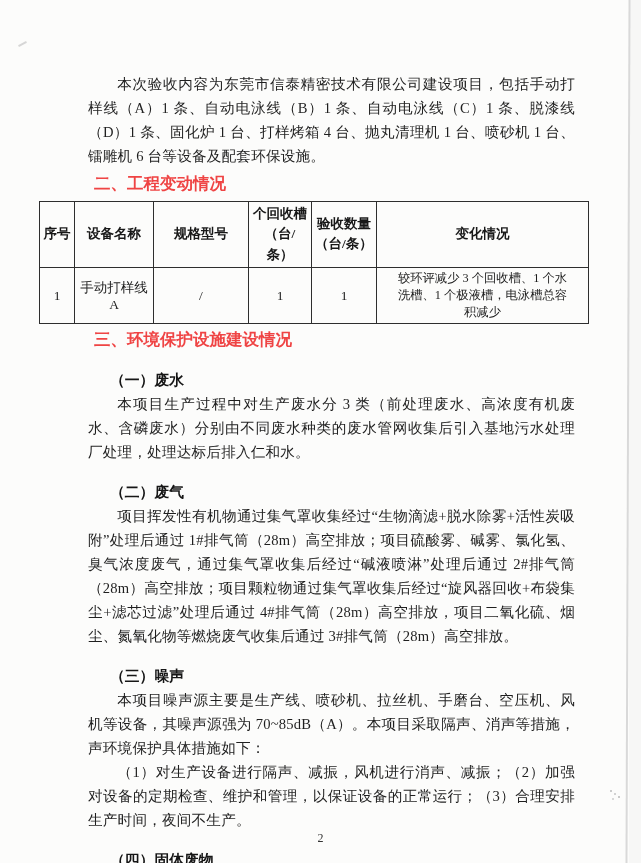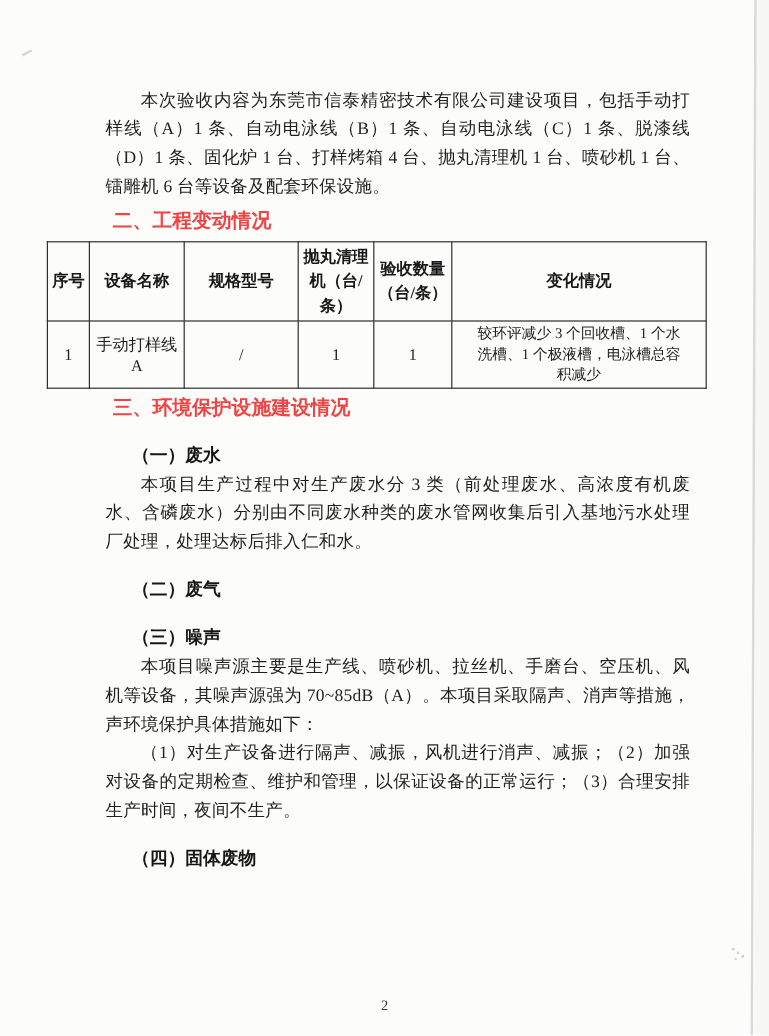--- a/index.html
+++ b/index.html
@@ -140,21 +140,21 @@
           <col class="col-spec">
         <col class="col-eia">
           <col class="col-accept">
           <col class="col-change">
       </colgroup>
       <thead>
         <tr>
           <th>序号</th>
           <th>设备名称</th>
           <th>规格型号</th>
-          <th>抛丸清理机（台/条）</th>
+          <th>个回收槽（台/条）</th>
           <th>验收数量（台/条）</th>
           <th>变化情况</th>
         </tr>
       </thead>
       <tbody>
         <tr>
           <td>1</td>
           <td>手动打样线 A</td>
           <td>/</td>
           <td>1</td>
@@ -163,20 +163,21 @@
         </tr>
       </tbody>
     </table>
 
     <h2 class="sec mt22">三、环境保护设施建设情况</h2>
 
     <h3 class="sub mt6">（一）废水</h3>
     <p class="body indent mt2">本项目生产过程中对生产废水分 3 类（前处理废水、高浓度有机废水、含磷废水）分别由不同废水种类的废水管网收集后引入基地污水处理厂处理，处理达标后排入仁和水。</p>
 
     <h3 class="sub">（二）废气</h3>
+    <p class="body indent mt2">项目挥发性有机物通过集气罩收集经过“生物滴滤+脱水除雾+活性炭吸附”处理后通过 1#排气筒（28m）高空排放；项目硫酸雾、碱雾、氯化氢、臭气浓度废气，通过集气罩收集后经过“碱液喷淋”处理后通过 2#排气筒（28m）高空排放；项目颗粒物通过集气罩收集后经过“旋风器回收+布袋集尘+滤芯过滤”处理后通过 4#排气筒（28m）高空排放，项目二氧化硫、烟尘、氮氧化物等燃烧废气收集后通过 3#排气筒（28m）高空排放。</p>
 
     <h3 class="sub">（三）噪声</h3>
     <p class="body indent mt2">本项目噪声源主要是生产线、喷砂机、拉丝机、手磨台、空压机、风机等设备，其噪声源强为 70~85dB（A）。本项目采取隔声、消声等措施，声环境保护具体措施如下：</p>
     <p class="body indent mt2">（1）对生产设备进行隔声、减振，风机进行消声、减振；（2）加强对设备的定期检查、维护和管理，以保证设备的正常运行；（3）合理安排生产时间，夜间不生产。</p>
 
     <h3 class="sub">（四）固体废物</h3>
 
   </div>
 
   <div class="page-number">2</div>

